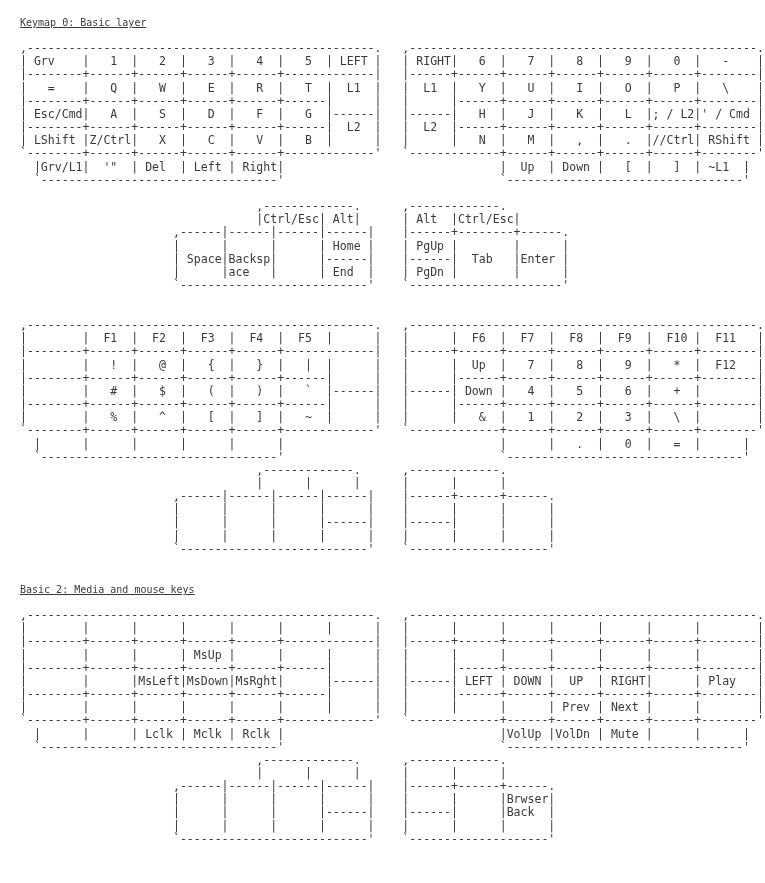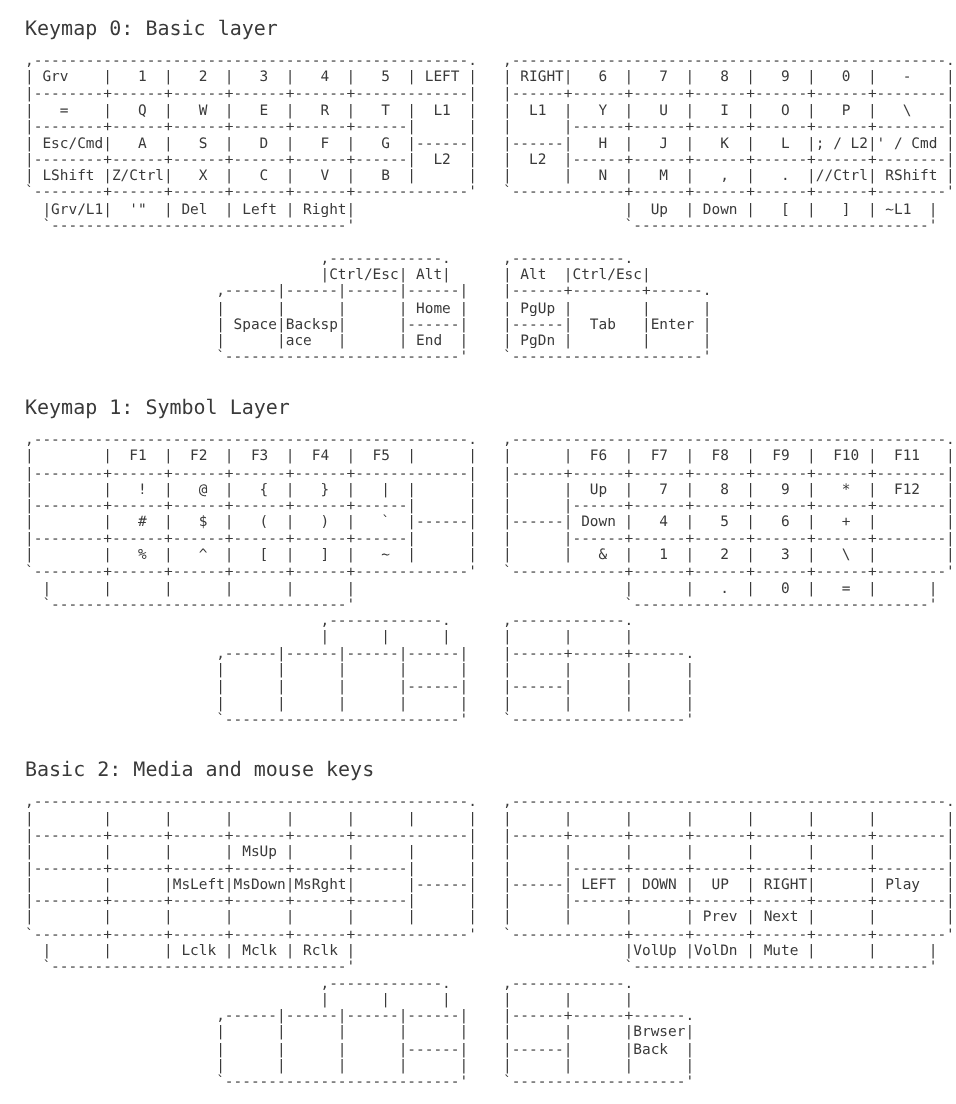--- a/index.html
+++ b/index.html
@@ -20,22 +20,23 @@
     line-height: 13.15px;
     color: #3a3a3a;
   }
   .keymap-section {
     margin: 0 0 27px 0;
   }
   .keymap-title {
     white-space: pre;
     margin: 0 0 13px 0;
     font-weight: normal;
-    font-size: 16px;
+    font-size: 10px;
     line-height: 13.15px;
+    text-decoration: underline;
   }
   .keymap-art {
     margin: 0;
     padding: 0;
     white-space: pre;
     font-family: inherit;
     font-size: 11.55px;
     line-height: 13.15px;
   }
 </style>
@@ -61,21 +62,20 @@
                                   ,-------------.      ,-------------.
                                   |Ctrl/Esc| Alt|      | Alt  |Ctrl/Esc|
                       ,------|------|------|------|    |------+--------+------.
                       |      |      |      | Home |    | PgUp |        |      |
                       | Space|Backsp|      |------|    |------|  Tab   |Enter |
                       |      |ace   |      | End  |    | PgDn |        |      |
                       `---------------------------'    `----------------------'</pre>
   </div>
 
   <div class="keymap-section">
-    <div class="keymap-title">Keymap 1: Symbol Layer</div>
     <pre class="keymap-art">,--------------------------------------------------.   ,--------------------------------------------------.
 |        |  F1  |  F2  |  F3  |  F4  |  F5  |      |   |      |  F6  |  F7  |  F8  |  F9  |  F10 |  F11   |
 |--------+------+------+------+------+-------------|   |------+------+------+------+------+------+--------|
 |        |   !  |   @  |   {  |   }  |   |  |      |   |      |  Up  |   7  |   8  |   9  |   *  |  F12   |
 |--------+------+------+------+------+------|      |   |      |------+------+------+------+------+--------|
 |        |   #  |   $  |   (  |   )  |   `  |------|   |------| Down |   4  |   5  |   6  |   +  |        |
 |--------+------+------+------+------+------|      |   |      |------+------+------+------+------+--------|
 |        |   %  |   ^  |   [  |   ]  |   ~  |      |   |      |   &amp;  |   1  |   2  |   3  |   \  |        |
 `--------+------+------+------+------+-------------'   `-------------+------+------+------+------+--------'
   |      |      |      |      |      |                               |      |   .  |   0  |   =  |      |

